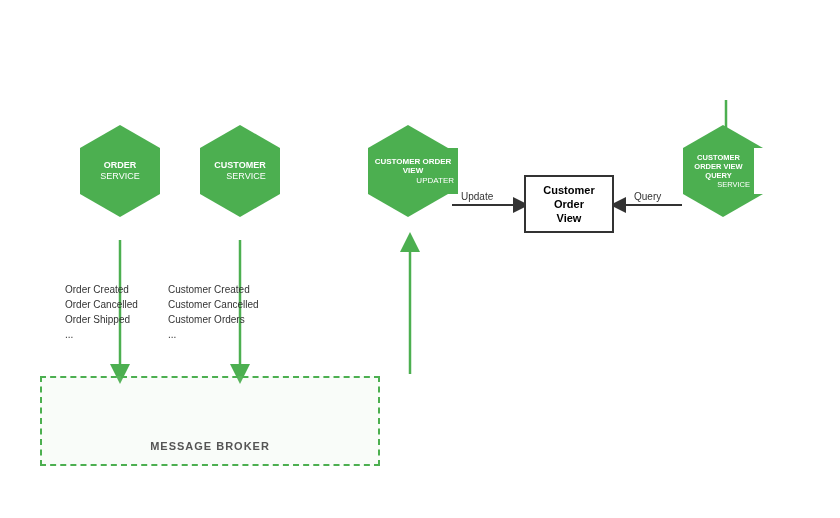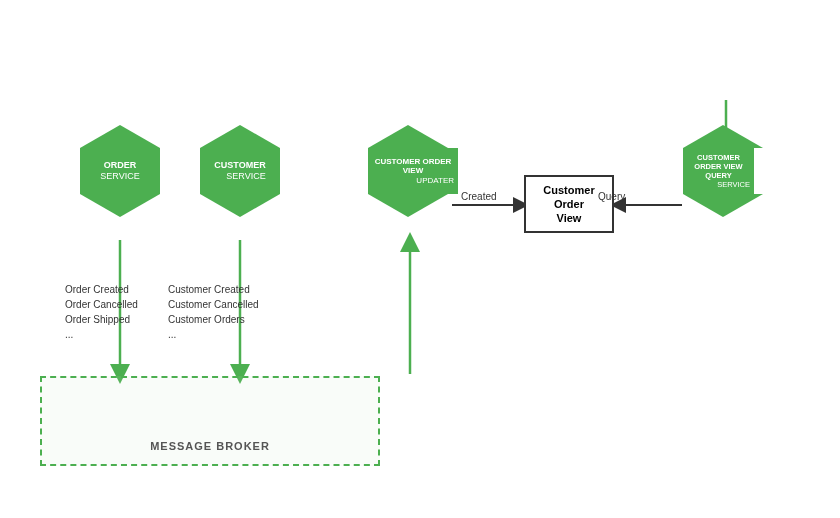--- a/index.html
+++ b/index.html
@@ -230,20 +230,20 @@
 
   <div class="diagram-text" style="left:168px; top:282px; font-size:10px; line-height:1.5;">
     <span style="white-space:pre-line;">Customer Created
 Customer Cancelled
 Customer Orders
 ...</span>
   </div>
 
 
   <div class="diagram-text" style="left:461px; top:190px; font-size:10px;">
-    <span>Created</span>
-  </div>
-
-  <div class="diagram-text" style="left:598px; top:190px; font-size:10px;">
+    <span>Update</span>
+  </div>
+
+  <div class="diagram-text" style="left:634px; top:190px; font-size:10px;">
     <span>Query</span>
   </div>
 
 </div>
 
 </body></html>

